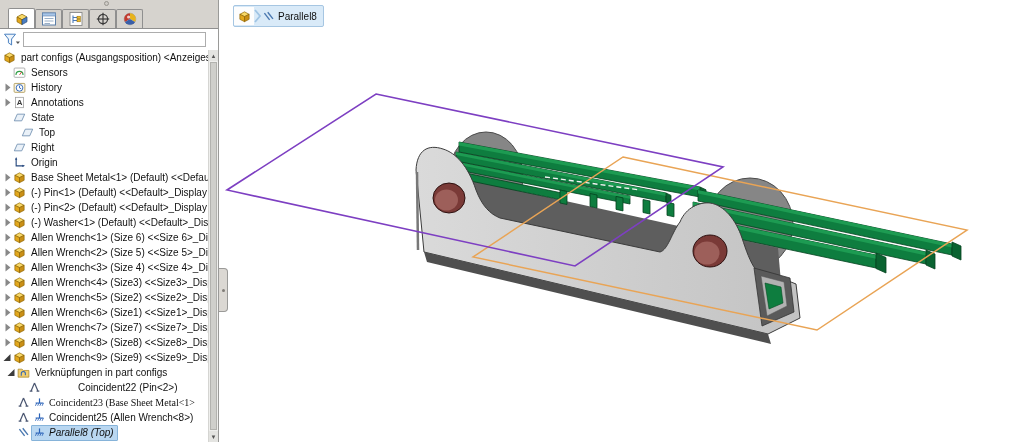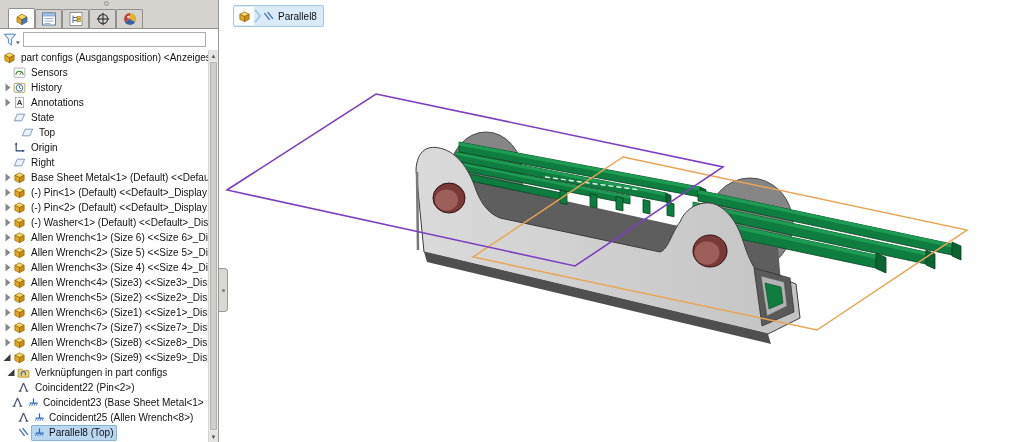--- a/index.html
+++ b/index.html
@@ -19,21 +19,21 @@
   .panel-body{position:absolute;left:0;top:29px;width:218px;bottom:0;background:#fff;}
   .funnel{position:absolute;left:3px;top:3px;width:18px;height:16px;}
   .filter-input{position:absolute;left:23px;top:3px;width:183px;height:15px;border:1px solid #adadad;
        font-size:10px;padding:0 2px;box-sizing:border-box;font-family:"Liberation Sans",sans-serif;}
   #tree{position:absolute;left:0;top:21px;right:10px;bottom:0;overflow:hidden;}
   .trow{height:15px;display:flex;align-items:center;white-space:nowrap;font-size:10px;color:#111;}
   .trow .arr{width:11px;height:13px;flex:0 0 11px;}
   .ticon{width:13px;height:13px;flex:0 0 13px;margin-right:1px;}
   .selbox{display:inline-flex;align-items:center;height:14px;padding:0 3px 0 1px;border:1px solid transparent;
        border-radius:1px;}
-  .trow.selected .selbox{background:var(--c-selection_fill);border-color:var(--c-selection_border);}
+  .trow.selected .selbox{background:var(--c-selection_fill);border-color:var(--c-selection_border);font-style:italic;}
   .lbl{margin-left:2px;}
   .vsb{position:absolute;right:0;top:21px;width:10px;bottom:0;background:#efefed;border-left:1px solid #d5d5d2;
        box-sizing:border-box;}
   .sb-up,.sb-down{position:absolute;left:0;width:100%;height:11px;background:#e4e4e1;display:flex;
        align-items:center;justify-content:center;font-size:6px;color:#555;}
   .sb-up{top:0}.sb-down{bottom:0}
   .sb-thumb{position:absolute;left:1px;right:1px;top:12px;bottom:12px;background:#cfcfcb;border:1px solid #b2b2ae;}
   .panel-border{position:absolute;left:218px;top:0;width:1px;height:442px;background:var(--c-panel_border);}
   .viewport{position:absolute;left:219px;top:0;width:805px;height:442px;background:#fff;}
   svg.scene{position:absolute;left:0;top:0;}
@@ -164,38 +164,38 @@
         <svg class="ticon" viewBox="0 0 14 14">
           <polygon points="1.4,10.6 4.6,3.4 12.6,3.4 9.4,10.6" fill="#eaf1f8" stroke="#6b8cad" stroke-width="0.9"></polygon>
         </svg>
         <span class="selbox">
           <span class="lbl">Top</span>
         </span>
       </div>
       <div class="trow" style="padding-left: 2px;">
         <svg class="arr" viewBox="0 0 11 13"></svg>
         <svg class="ticon" viewBox="0 0 14 14">
+          <polygon points="1.4,10.6 4.6,3.4 12.6,3.4 9.4,10.6" fill="#eaf1f8" stroke="#6b8cad" stroke-width="0.9"></polygon>
+        </svg>
+        <span class="selbox">
+          <span class="lbl">Right</span>
+        </span>
+      </div>
+      <div class="trow" style="padding-left: 2px;">
+        <svg class="arr" viewBox="0 0 11 13"></svg>
+        <svg class="ticon" viewBox="0 0 14 14">
           <path d="M3.4,2.6 L3.4,10.6 L11.4,10.6" fill="none" stroke="#24477d" stroke-width="1.2"></path>
           <polygon points="3.4,1 2.2,4 4.6,4" fill="#24477d"></polygon>
           <polygon points="13,10.6 10,9.4 10,11.8" fill="#24477d"></polygon>
         </svg>
         <span class="selbox">
           <span class="lbl">Origin</span>
         </span>
       </div>
       <div class="trow" style="padding-left: 2px;">
-        <svg class="arr" viewBox="0 0 11 13"></svg>
-        <svg class="ticon" viewBox="0 0 14 14">
-          <polygon points="1.4,10.6 4.6,3.4 12.6,3.4 9.4,10.6" fill="#eaf1f8" stroke="#6b8cad" stroke-width="0.9"></polygon>
-        </svg>
-        <span class="selbox">
-          <span class="lbl">Right</span>
-        </span>
-      </div>
-      <div class="trow" style="padding-left: 2px;">
         <svg class="arr" viewBox="0 0 11 13">
           <polygon points="3.5,2.5 8.5,6.5 3.5,10.5" fill="#888"></polygon>
         </svg>
         <svg class="ticon" viewBox="0 0 14 14">
           <polygon points="2,4.6 7,2 12,4.6 7,7.2" fill="#f7d867" stroke="#8a6200" stroke-width="0.7"></polygon>
           <polygon points="2,4.6 7,7.2 7,12.6 2,10" fill="#e3a81c" stroke="#8a6200" stroke-width="0.7"></polygon>
           <polygon points="7,7.2 12,4.6 12,10 7,12.6" fill="#c98f15" stroke="#8a6200" stroke-width="0.7"></polygon>
         </svg>
         <span class="selbox">
           <span class="lbl">Base Sheet Metal&lt;1&gt; (Default) &lt;&lt;Default&gt;_Displ</span>
@@ -362,29 +362,29 @@
           <polygon points="8.5,3 8.5,10 1.5,10" fill="#3c3c3c"></polygon>
         </svg>
         <svg class="ticon" viewBox="0 0 14 14">
           <path d="M1.2,3.4 L5.4,3.4 L6.8,4.8 L12.8,4.8 L12.8,12 L1.2,12 Z" fill="#f2cf6f" stroke="#a8862a" stroke-width="0.8"></path>
           <path d="M4.6,10.4 L4.6,8.2 A2.2,2.2 0 0 1 9,8.2 L9,10" fill="none" stroke="#2a62b8" stroke-width="1.1"></path>
         </svg>
         <span class="selbox">
           <span class="lbl">Verknüpfungen in part configs</span>
         </span>
       </div>
-      <div class="trow" style="padding-left: 17px;">
+      <div class="trow" style="padding-left: 28px; gap: 32px;">
         <svg class="ticon" viewBox="0 0 14 14">
           <path d="M7,2.2 L3.2,11 M7,2.2 L10.8,11 M1.8,11 L4.8,11 M9.2,11 L12.2,11" fill="none" stroke="#4a5570" stroke-width="1.3"></path>
         </svg>
         <span class="selbox">
           <span class="lbl">Coincident22 (Pin&lt;2&gt;)</span>
         </span>
       </div>
-      <div class="trow" style="padding-left: 11px;">
+      <div class="trow" style="padding-left: 17px; font-family: Liberation Serif, serif;">
         <svg class="ticon" viewBox="0 0 14 14">
           <path d="M7,2.2 L3.2,11 M7,2.2 L10.8,11 M1.8,11 L4.8,11 M9.2,11 L12.2,11" fill="none" stroke="#4a5570" stroke-width="1.3"></path>
         </svg>
         <span class="selbox">
           <svg class="ticon" viewBox="0 0 14 14">
             <line x1="7" y1="2.6" x2="7" y2="7.6" stroke="#2a62b8" stroke-width="1.3"></line>
             <line x1="2.8" y1="7.6" x2="11.2" y2="7.6" stroke="#2a62b8" stroke-width="1.2"></line>
             <path d="M4,7.6 L2.6,10.6 M6.4,7.6 L5,10.6 M8.8,7.6 L7.4,10.6 M11.2,7.6 L9.8,10.6" stroke="#2a62b8" stroke-width="0.9" fill="none"></path>
           </svg>
           <span class="lbl">Coincident23 (Base Sheet Metal&lt;1&gt;</span>

